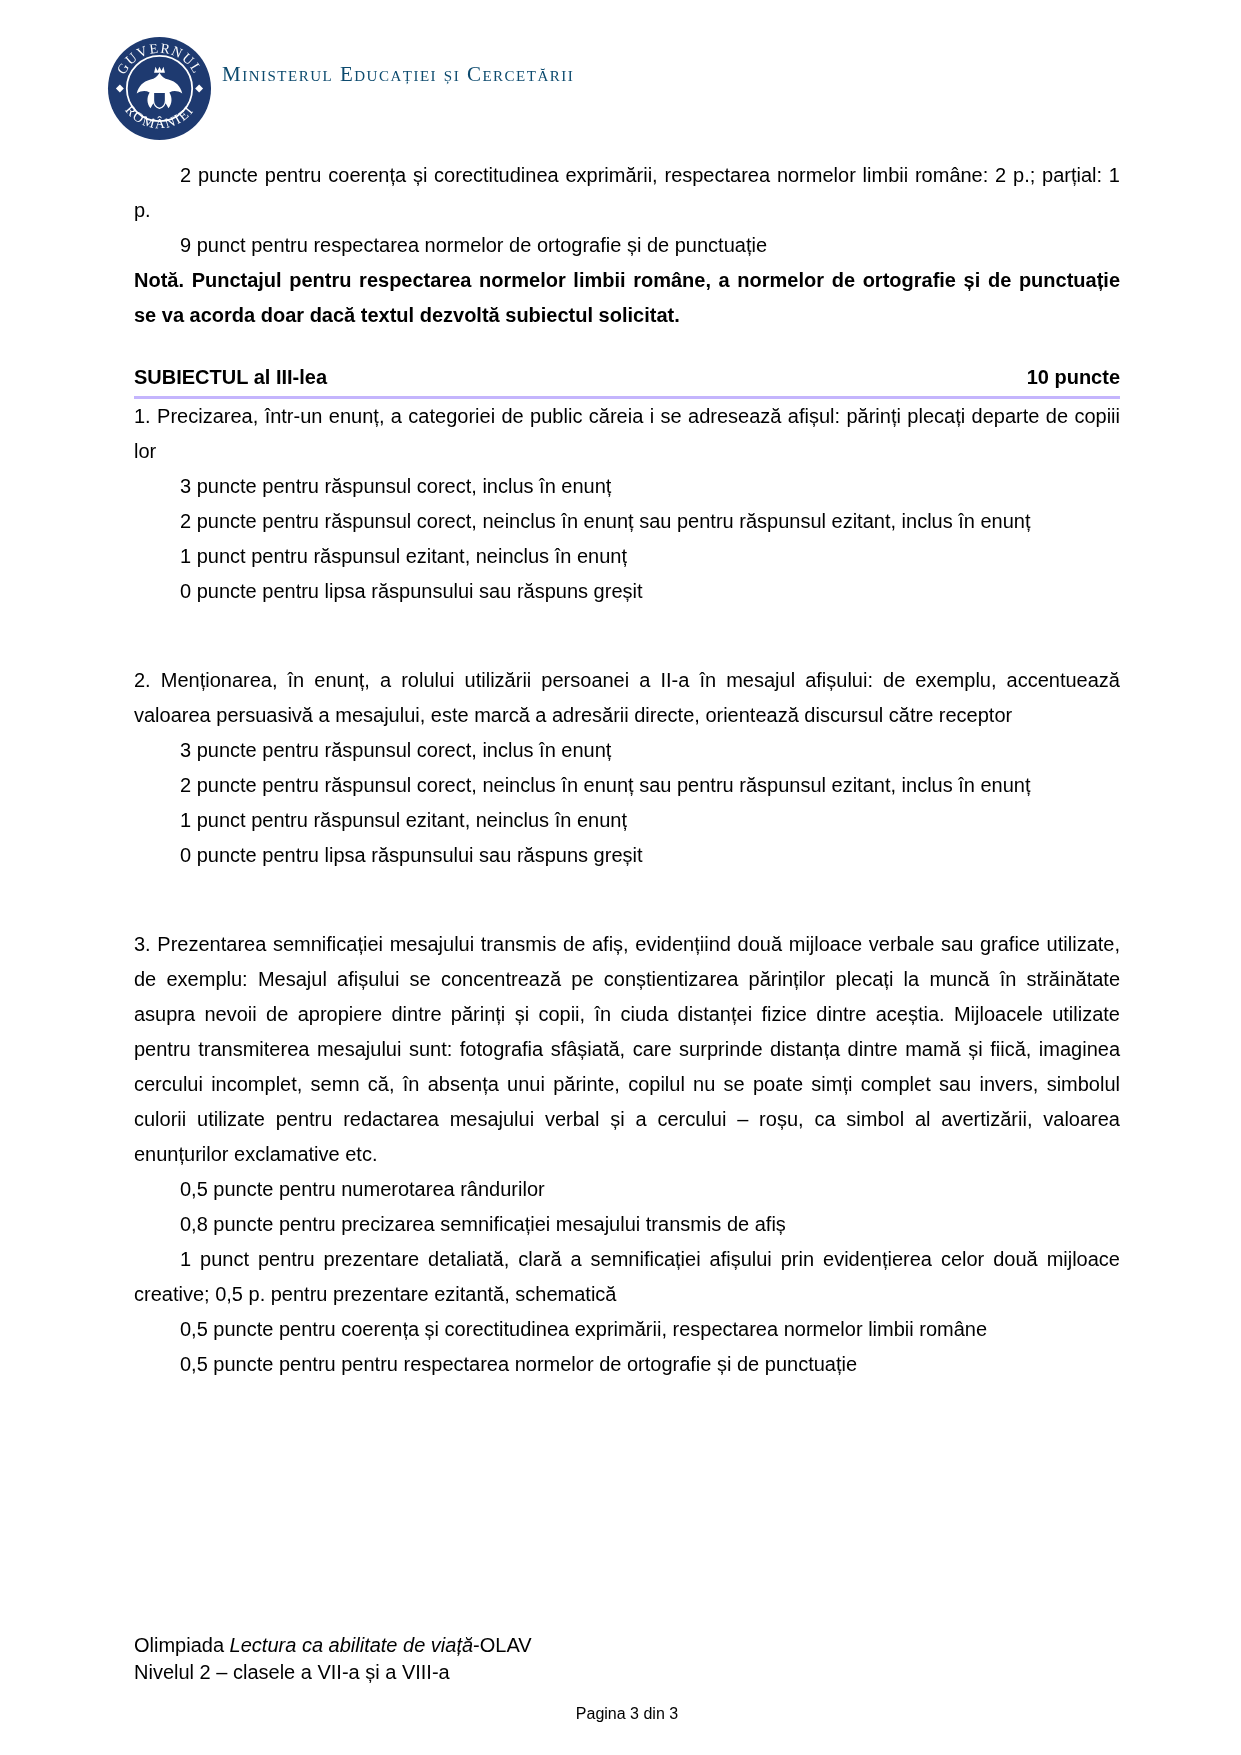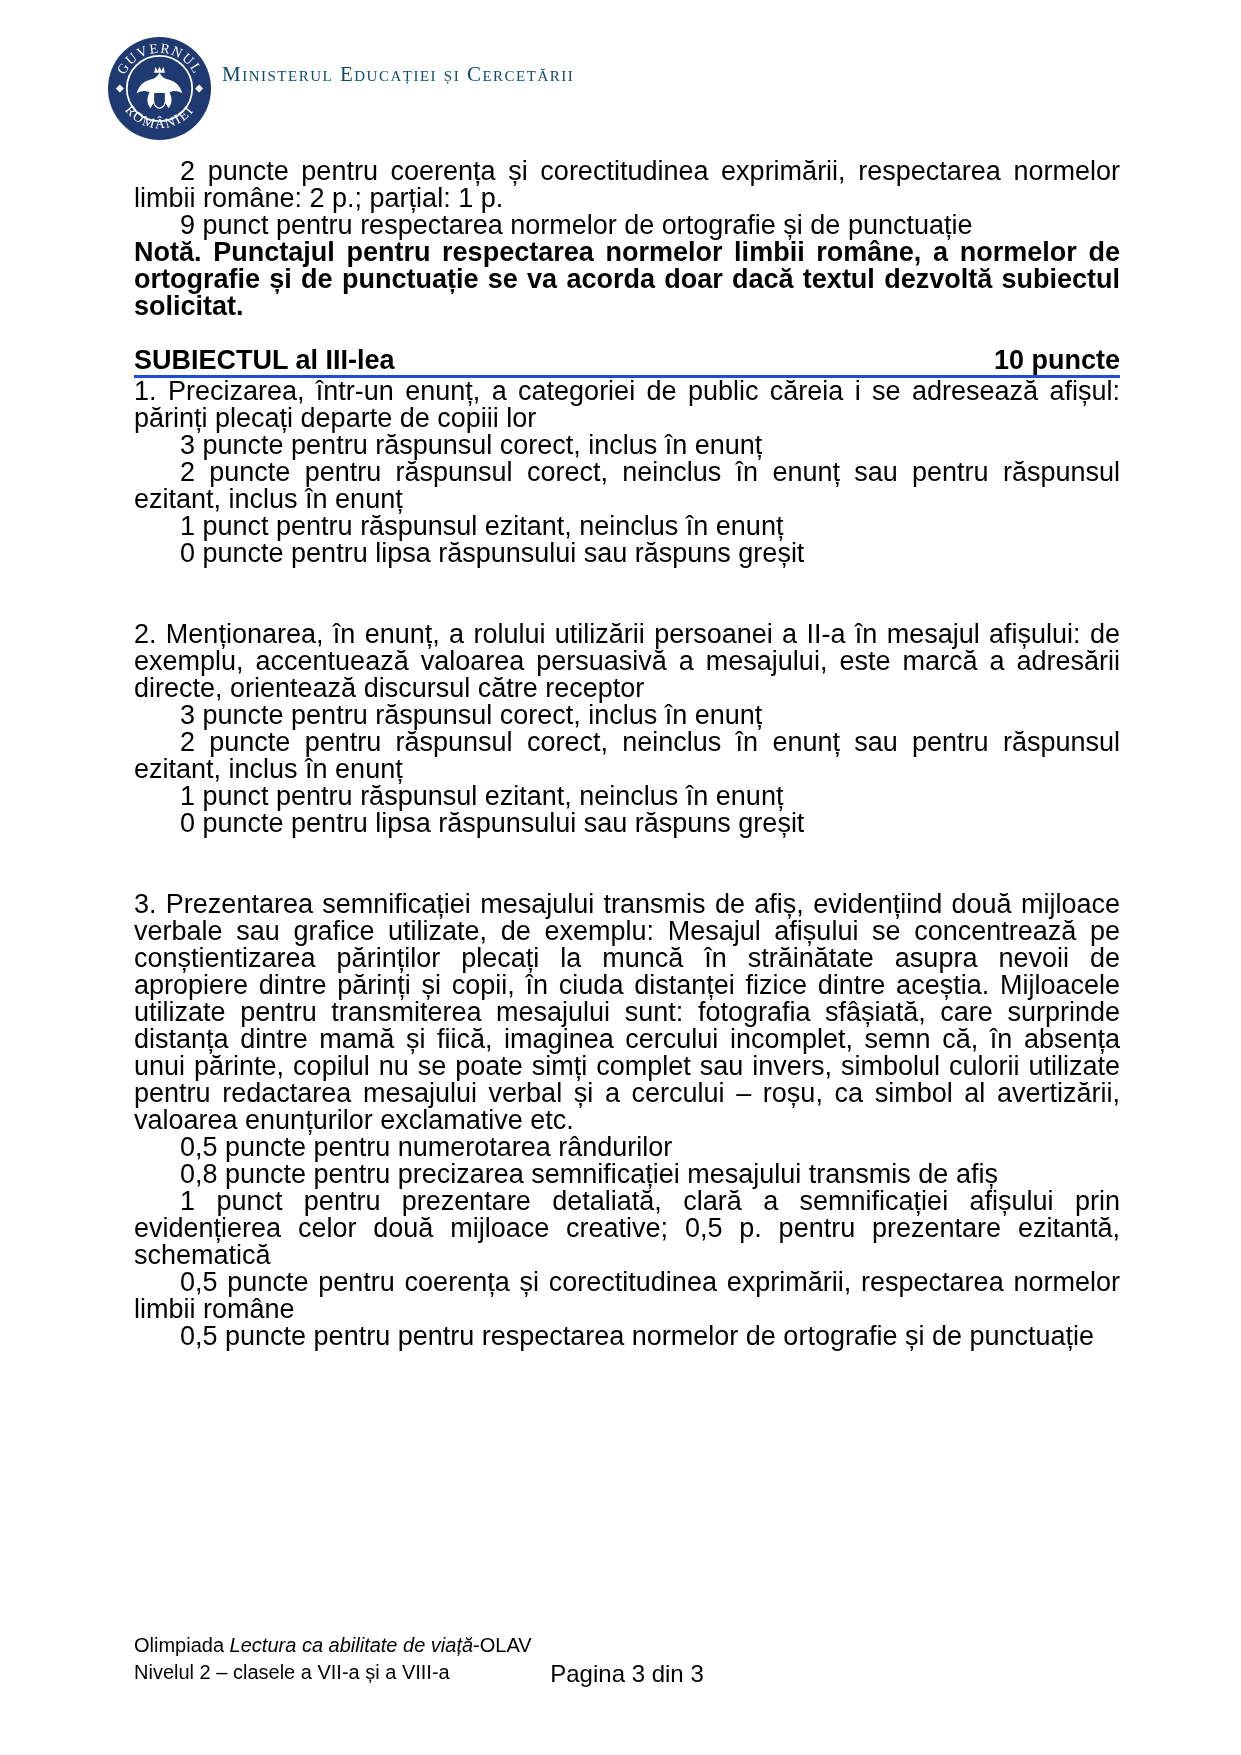--- a/index.html
+++ b/index.html
@@ -26,54 +26,54 @@
     letter-spacing: 1.5px;
     color: #0c4a6e;
     white-space: nowrap;
   }
   
   .content {
     position: absolute;
     left: 134px;
     top: 158px;
     width: 986px;
-    font-size: 27px;
-    line-height: 27px;
+    font-size: 20px;
+    line-height: 35px;
   }
   .content p { margin: 0; }
   .just { text-align: justify; }
   .indent { text-indent: 46px; }
   .bold { font-weight: bold; }
   .subject-row {
     display: flex;
     justify-content: space-between;
     align-items: flex-end;
     font-weight: bold;
-    border-bottom: 3px solid #1d4ed8;
+    border-bottom: 3px solid #c4b5fd;
     margin-top: 27px;
     padding-bottom: 1px;
   }
   .section-spaced { margin-top: 54px; }
   
   .footer {
     position: absolute;
     left: 134px;
     top: 1632px;
     width: 986px;
     font-size: 20px;
     line-height: 27px;
   }
   .footer p { margin: 0; }
   .pagenum {
     position: absolute;
     left: 134px;
-    top: 1660px;
+    top: 1705px;
     width: 986px;
     text-align: center;
-    font-size: 24px;
+    font-size: 16px;
   }
 </style>
 </head>
 <body>
 
 <div class="page">
 
   <div class="hdr">
     <svg class="seal" viewBox="0 0 106 106">
       <circle cx="53" cy="53" r="52" fill="#1e3a70"></circle>

